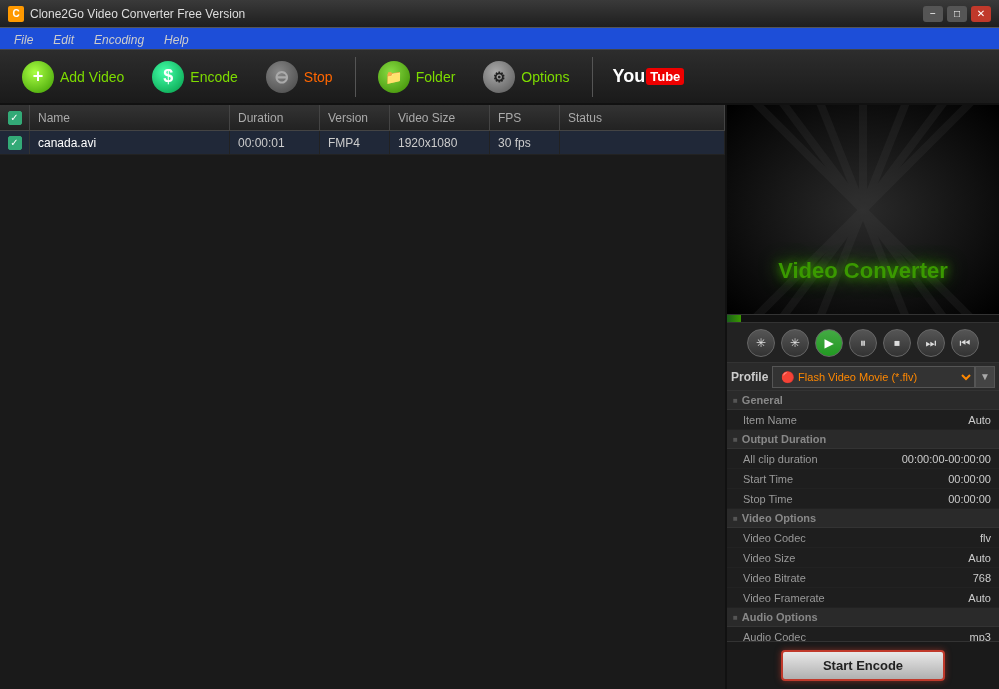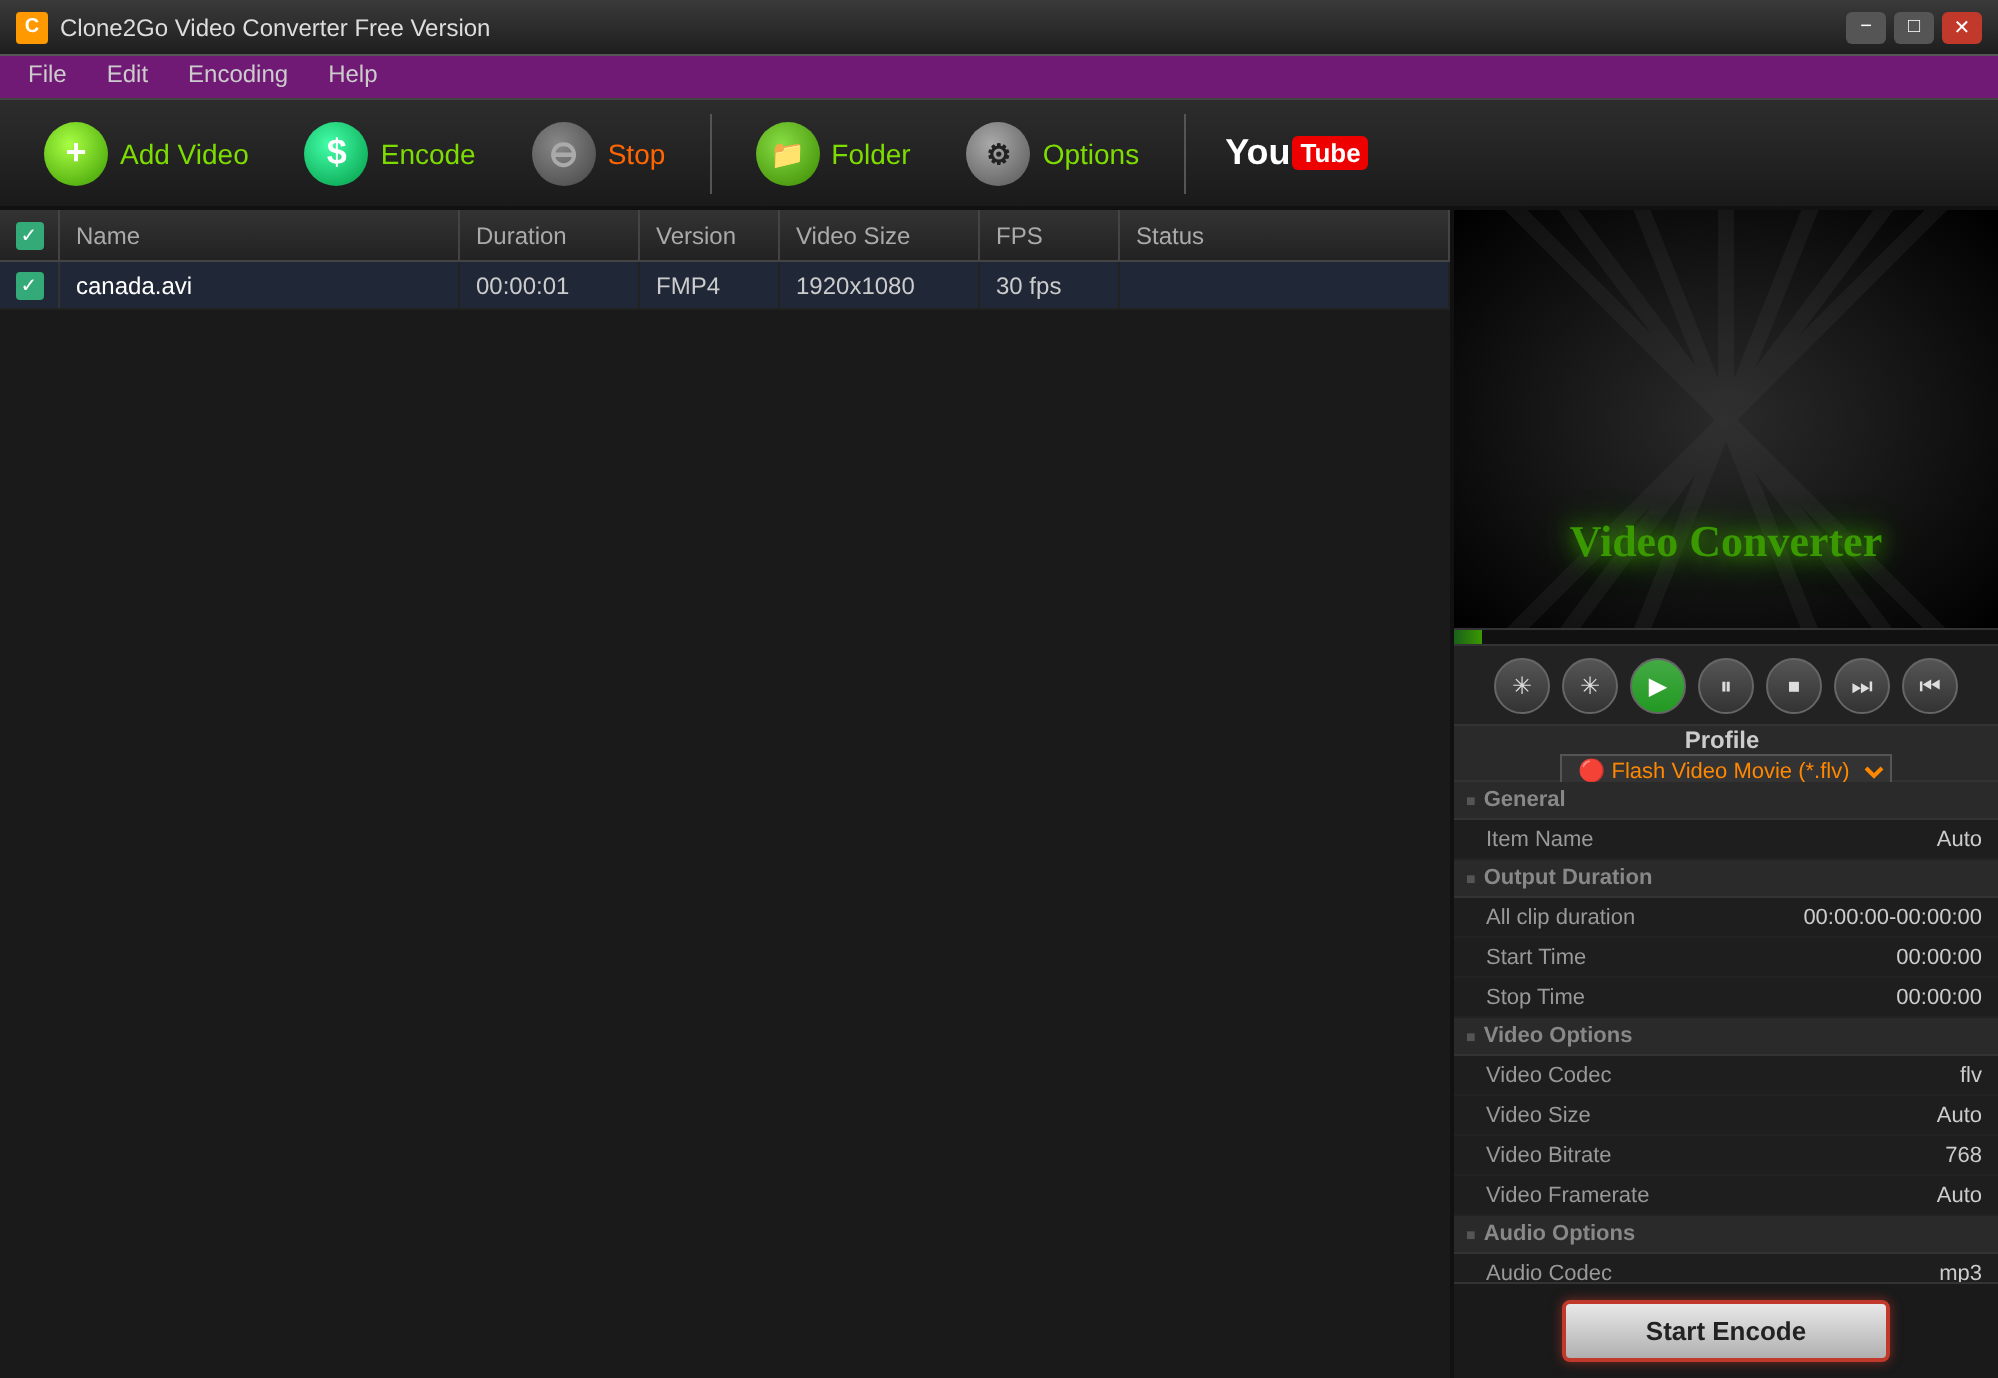--- a/index.html
+++ b/index.html
@@ -54,26 +54,27 @@
       display: flex;
       align-items: center;
       justify-content: center;
     }
     .win-btn-min { background: #555; color: #fff; }
     .win-btn-max { background: #555; color: #fff; }
     .win-btn-close { background: #c0392b; color: #fff; }
 
     
     #menu-bar {
-      background: #701a75;
+      background: #1d4ed8;
       height: 22px;
       display: flex;
-      align-items: flex-start;
+      align-items: flex-end;
       padding: 0 4px;
       border-bottom: 1px solid #444;
+      font-style: italic;
     }
     .menu-item {
       padding: 2px 10px;
       color: #ccc;
       font-size: 12px;
       cursor: pointer;
     }
 
     
     #toolbar {
@@ -249,21 +250,20 @@
     }
 
     
     #video-preview {
       width: 100%;
       height: 210px;
       background: radial-gradient(ellipse at center, #1a1a1a 0%, #0a0a0a 70%, #000 100%);
       position: relative;
       overflow: hidden;
       border-bottom: 1px solid #333;
-      font-family: Liberation Serif, serif;
     }
     #preview-rays {
       position: absolute;
       top: 0; left: 0; right: 0; bottom: 0;
     }
     #preview-title {
       position: absolute;
       bottom: 30px;
       left: 0; right: 0;
       text-align: center;
@@ -311,21 +311,20 @@
     .pb-btn.play-btn { background: linear-gradient(to bottom, #4a4, #292); color: #fff; }
 
     
     #profile-row {
       display: flex;
       align-items: center;
       background: #2a2a2a;
       height: 28px;
       padding: 0 4px;
       border-bottom: 1px solid #333;
-      flex-direction: column;
     }
     #profile-label {
       color: #ccc;
       font-size: 12px;
       font-weight: bold;
       margin-right: 4px;
       white-space: nowrap;
     }
     #profile-select {
       flex: 1;

